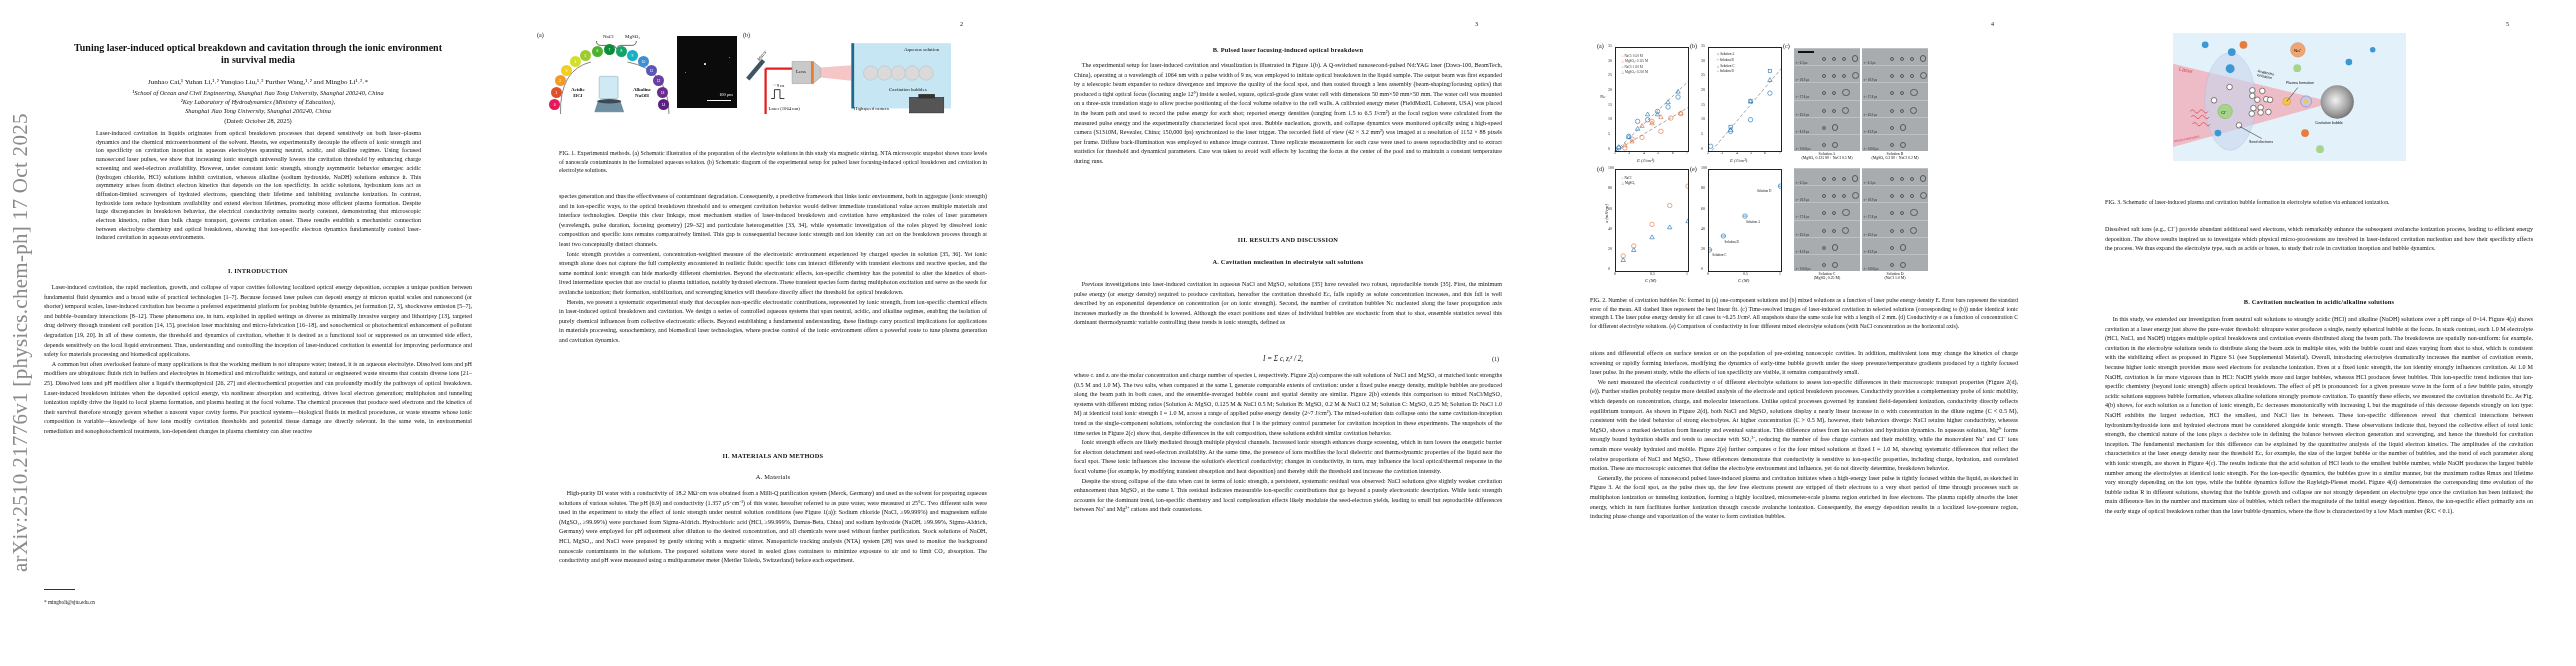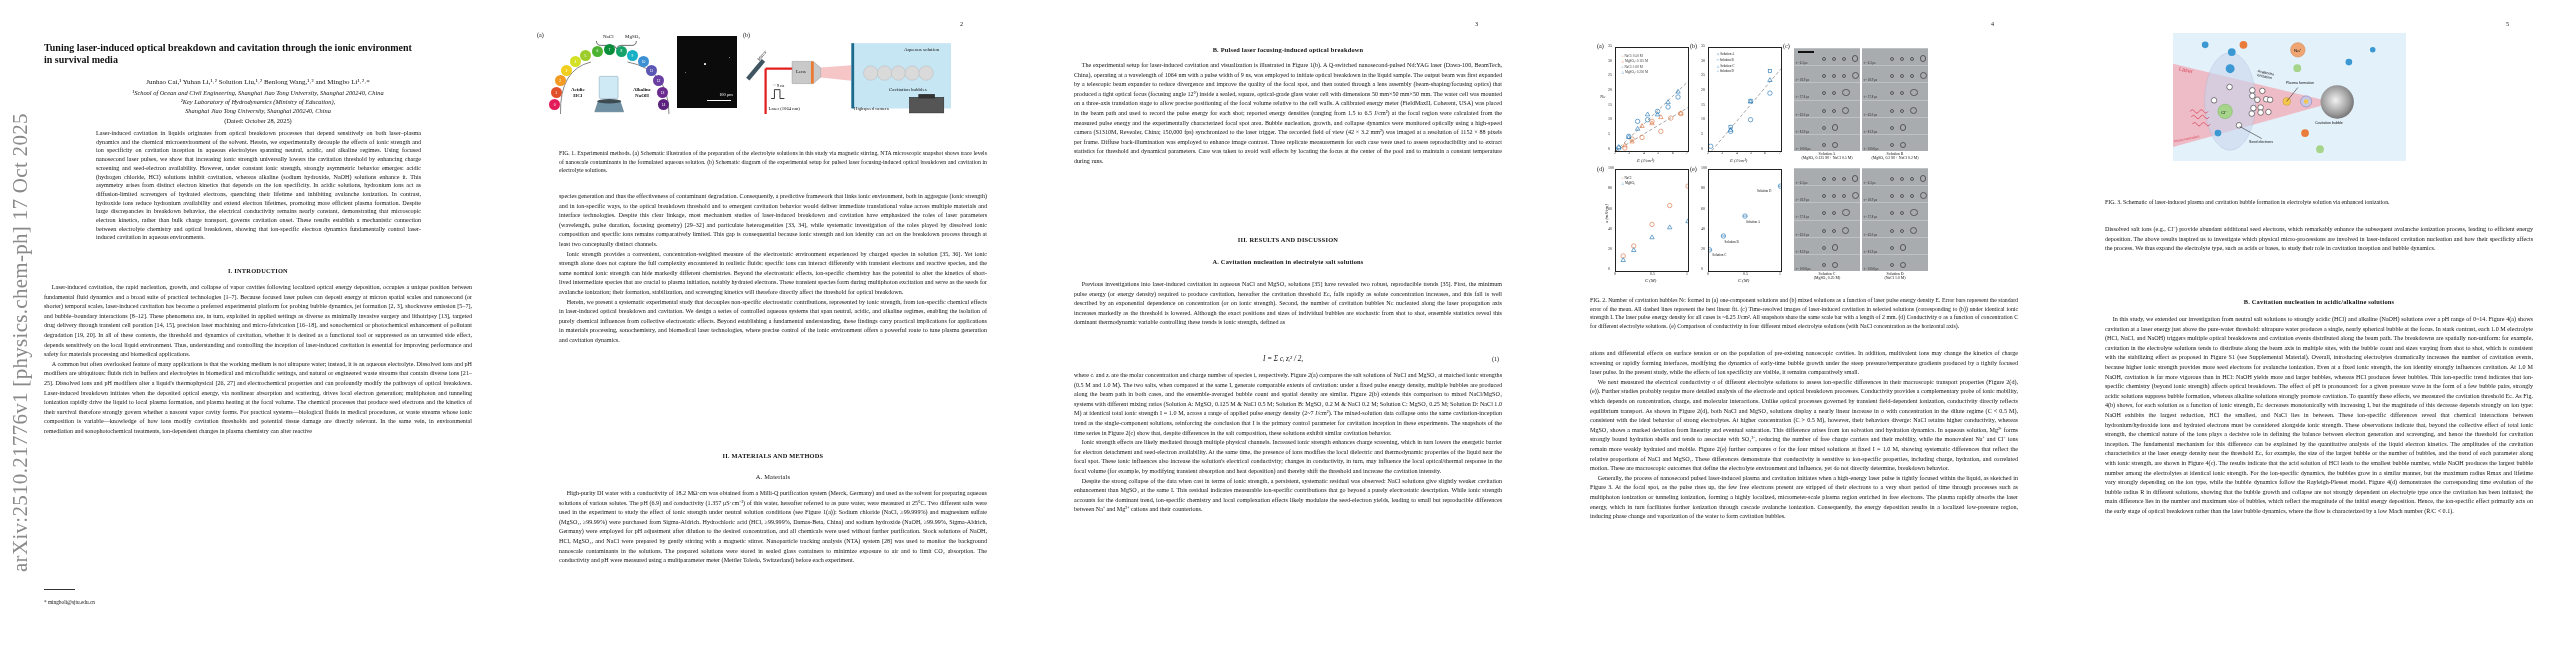--- a/index.html
+++ b/index.html
@@ -1,21 +1,21 @@
 <!DOCTYPE html>
 <html style="font-size:9px"><head>
 <meta charset="utf-8">
 <style>
   html,body{margin:0;padding:0;background:#fff;}
   body{width:2576px;height:667px;overflow:hidden;position:relative;font-family:"DejaVu Serif","Liberation Serif",serif;color:#111;}
   .page{position:absolute;top:0;width:515px;height:667px;background:#fff;overflow:hidden;}
   .p1{left:0}.p2{left:515px}.p3{left:1030px}.p4{left:1546px}.p5{left:2061px}
   .pnum{position:absolute;top:21px;right:67px;font-size:6.1px;font-family:"Liberation Serif",serif;}
   .watermark{position:absolute;left:7.8px;top:572px;transform:rotate(-90deg);transform-origin:0 0;font-family:"Liberation Serif",serif;font-size:21px;color:#8a8a8a;white-space:nowrap;letter-spacing:0.3px;}
-  .title{position:absolute;top:42px;left:44px;width:428px;font-family:"Liberation Serif",serif;font-size:10px;font-weight:bold;line-height:11.7px;}
+  .title{position:absolute;top:42px;left:44px;width:428px;text-align:center;font-family:"Liberation Serif",serif;font-size:10px;font-weight:bold;line-height:11.7px;}
   .authors{position:absolute;top:78px;left:44px;width:428px;text-align:center;font-family:"Liberation Serif",serif;font-size:7px;}
   .affil{position:absolute;left:44px;width:428px;text-align:center;font-family:"Liberation Serif",serif;font-size:6.4px;font-style:italic;line-height:8.3px;}
   .dated{position:absolute;top:117px;left:44px;width:428px;text-align:center;font-family:"Liberation Serif",serif;font-size:6.4px;}
   .abstract{position:absolute;top:129px;left:96px;width:325px;font-family:"Liberation Serif",serif;font-size:6.1px;line-height:8.7px;text-align:justify;}
   .sechead{position:absolute;text-align:center;font-family:"Liberation Serif",serif;font-weight:bold;font-size:6.4px;letter-spacing:0.2px;}
   .body{position:absolute;font-family:"Liberation Serif",serif;font-size:6.1px;line-height:9.6px;text-align:justify;}
   .indent{text-indent:7.8px;display:block;}
   .caption{position:absolute;font-family:"Liberation Serif",serif;font-size:5.8px;line-height:8.6px;text-align:justify;}
   .footnote-rule{position:absolute;left:44px;top:589px;width:31px;border-top:0.6px solid #333;}
   .footnote{position:absolute;left:44px;top:599px;font-size:5.3px;font-family:"Liberation Serif",serif;}
@@ -40,21 +40,21 @@
 </style>
 </head>
 <body>
 
 <div class="page p1">
   <div class="watermark">arXiv:2510.21776v1  [physics.chem-ph]  17 Oct 2025</div>
   <div class="title">
     <div>Tuning laser-induced optical breakdown and cavitation through the ionic environment</div>
     <div>in survival media</div>
   </div>
-  <div class="authors">Junhao Cai,¹ Yuhan Li,¹˒² Solution Liu,¹˒² Benlong Wang,¹˒² and Mingbo Li¹˒²˒*</div>
+  <div class="authors">Junhao Cai,¹ Yuhan Li,¹˒² Yunqiao Liu,¹˒² Further Wang,¹˒² and Mingbo Li¹˒²˒*</div>
   <div class="affil" style="top:89px">¹School of Ocean and Civil Engineering, Shanghai Jiao Tong University, Shanghai 200240, China</div>
   <div class="affil" style="top:98px">²Key Laboratory of Hydrodynamics (Ministry of Education),</div>
   <div class="affil" style="top:107px">Shanghai Jiao Tong University, Shanghai 200240, China</div>
   <div class="dated">(Dated: October 28, 2025)</div>
   <div class="abstract">Laser-induced cavitation in liquids originates from optical breakdown processes that depend sensitively on both laser–plasma dynamics and the chemical microenvironment of the solvent. Herein, we experimentally decouple the effects of ionic strength and ion specificity on cavitation inception in aqueous electrolytes spanning neutral, acidic, and alkaline regimes. Using focused nanosecond laser pulses, we show that increasing ionic strength universally lowers the cavitation threshold by enhancing charge screening and seed-electron availability. However, under constant ionic strength, strongly asymmetric behavior emerges: acidic (hydrogen chloride, HCl) solutions inhibit cavitation, whereas alkaline (sodium hydroxide, NaOH) solutions enhance it. This asymmetry arises from distinct electron kinetics that depends on the ion specificity. In acidic solutions, hydronium ions act as diffusion-limited scavengers of hydrated electrons, quenching their lifetime and inhibiting avalanche ionization. In contrast, hydroxide ions reduce hydronium availability and extend electron lifetimes, promoting more efficient plasma formation. Despite large discrepancies in breakdown behavior, the electrical conductivity remains nearly constant, demonstrating that microscopic electron kinetics, rather than bulk charge transport, governs cavitation onset. These results establish a mechanistic connection between electrolyte chemistry and optical breakdown, showing that ion-specific electron dynamics fundamentally control laser-induced cavitation in aqueous environments.</div>
   <div class="sechead" style="top:267px;left:44px;width:428px">I.   INTRODUCTION</div>
   <div class="body" style="top:283px;left:44px;width:428px">
     <span class="indent">Laser-induced cavitation, the rapid nucleation, growth, and collapse of vapor cavities following localized optical energy deposition, occupies a unique position between fundamental fluid dynamics and a broad suite of practical technologies [1–7]. Because focused laser pulses can deposit energy at micron spatial scales and nanosecond (or shorter) temporal scales, laser-induced cavitation has become a preferred experimental platform for probing bubble dynamics, jet formation [2, 3], shockwave emission [5–7], and bubble–boundary interactions [8–12]. These phenomena are, in turn, exploited in applied settings as diverse as minimally invasive surgery and lithotripsy [13], targeted drug delivery through transient cell poration [14, 15], precision laser machining and micro-fabrication [16–18], and sonochemical or photochemical enhancement of pollutant degradation [19, 20]. In all of these contexts, the threshold and dynamics of cavitation, whether it is desired as a functional tool or suppressed as an unwanted side effect, depends sensitively on the local liquid environment. Thus, understanding and controlling the inception of laser-induced cavitation is essential for improving performance and safety for materials processing and biomedical applications.</span>
     <span class="indent">A common but often overlooked feature of many applications is that the working medium is not ultrapure water; instead, it is an aqueous electrolyte. Dissolved ions and pH modifiers are ubiquitous: fluids rich in buffers and electrolytes in biomedical and microfluidic settings, and natural or engineered waste streams that contain diverse ions [21–25]. Dissolved ions and pH modifiers alter a liquid's thermophysical [26, 27] and electrochemical properties and can profoundly modify the pathways of optical breakdown. Laser-induced breakdown initiates when the deposited optical energy, via nonlinear absorption and scattering, drives local electron generation; multiphoton and tunneling ionization rapidly drive the liquid to local plasma formation, and plasma heating at the focal volume. The chemical processes that produce seed electrons and the kinetics of their survival therefore strongly govern whether a nascent vapor cavity forms. For practical systems—biological fluids in medical procedures, or waste streams whose ionic composition is variable—knowledge of how ions modify cavitation thresholds and potential tissue damage are directly relevant. In the same vein, in environmental remediation and sonophotochemical treatments, ion-dependent changes in plasma chemistry can alter reactive</span>
   </div>

